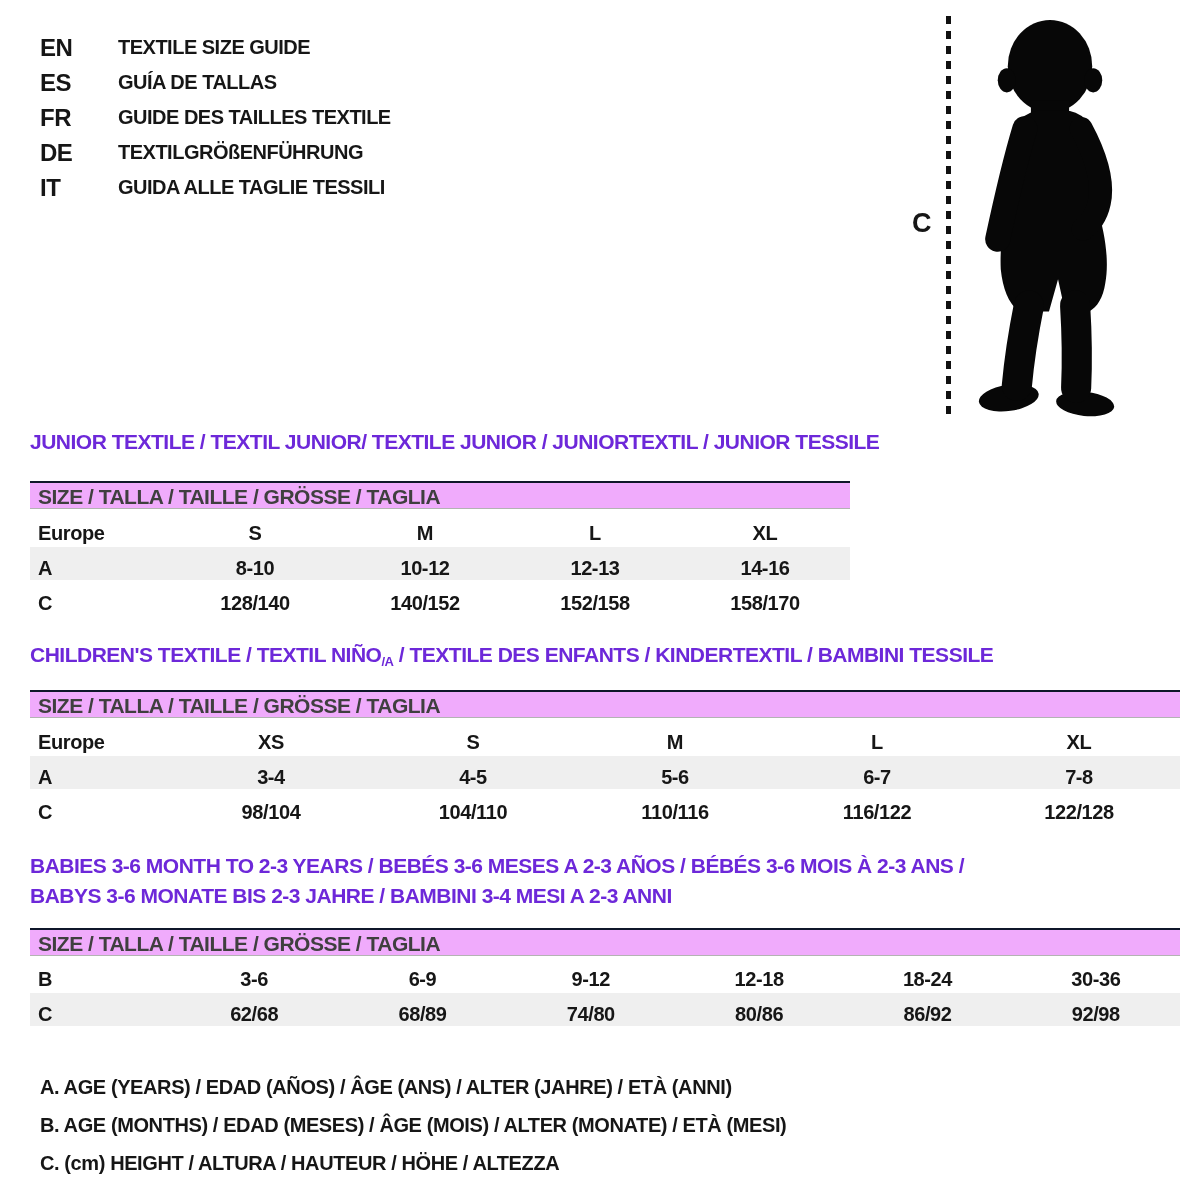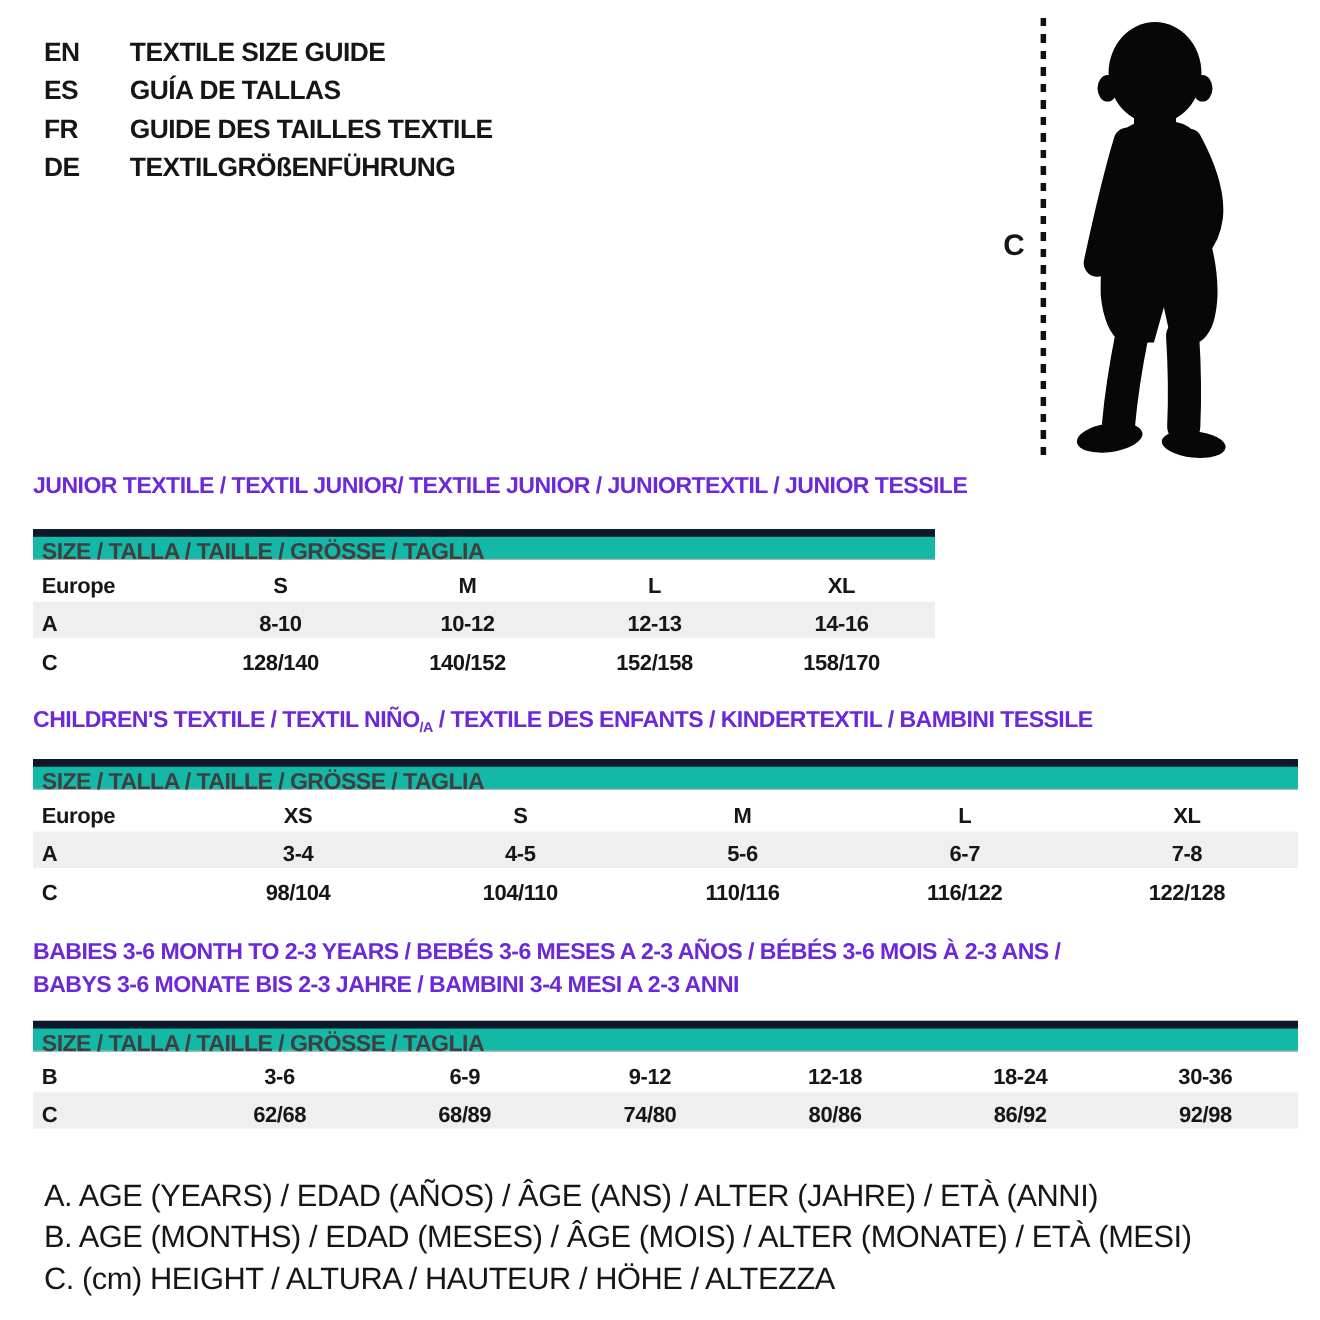--- a/index.html
+++ b/index.html
@@ -9,21 +9,21 @@
     font-family:"Liberation Sans", sans-serif;
     color:#161616;
     -webkit-font-smoothing:antialiased;
   }
   .page{position:relative;width:1200px;height:1200px;overflow:hidden;}
 
   
   .lang-list{position:absolute;left:40px;top:30px;}
   .lang-row{display:flex;height:35px;align-items:center;}
   .lang-code{width:78px;font-size:24px;font-weight:700;letter-spacing:-0.5px;}
-  .lang-title{font-size:24px;font-weight:700;letter-spacing:-0.5px;}
+  .lang-title{font-size:20px;font-weight:700;letter-spacing:-0.5px;}
 
   
   .measure-line{
     position:absolute;left:946px;top:16px;width:5px;height:400px;
     background:repeating-linear-gradient(to bottom,#101010 0 8px,transparent 8px 15px);
   }
   .measure-label{
     position:absolute;left:912px;top:208px;
     font-size:27px;font-weight:700;letter-spacing:-0.5px;
   }
@@ -35,21 +35,21 @@
     font-size:21px;font-weight:700;letter-spacing:-0.5px;color:#6d28d9;
     white-space:nowrap;
   }
   .section-heading .sub{font-size:13px;vertical-align:-4px;}
   #junior-heading{top:430px;}
   #children-heading{top:643px;}
   #babies-heading{top:851px;line-height:30px;white-space:normal;width:1150px;}
 
   .size-bar{
     position:absolute;left:30px;height:28px;
-    background:#14b8a6;border-top:7px solid #0f172a;border-bottom:1px solid #b3b3b3;
+    background:#f0abfc;border-top:2px solid #0f172a;border-bottom:1px solid #b3b3b3;
     font-size:21px;font-weight:700;letter-spacing:-0.5px;color:#3f3f3f;
     line-height:27px;padding-left:8px;box-sizing:border-box;
   }
   #junior-bar{top:481px;width:820px;}
   #children-bar{top:690px;width:1150px;}
   #babies-bar{top:928px;width:1150px;}
 
   .rows{position:absolute;left:30px;}
   #junior-rows{top:512px;width:820px;}
   #children-rows{top:721px;width:1150px;}
@@ -63,21 +63,21 @@
   }
   .t-cell{
     flex:1;text-align:center;
     font-size:20px;font-weight:700;letter-spacing:-0.4px;
   }
 
   
   .legend{position:absolute;left:40px;top:1068px;}
   .legend-line{
     height:38px;line-height:38px;
-    font-size:28px;font-weight:400;letter-spacing:-0.4px;white-space:nowrap;
+    font-size:20px;font-weight:700;letter-spacing:-0.4px;white-space:nowrap;
   }
 </style>
 </head>
 <body>
 
 <div class="page">
 
   <div class="lang-list">
     <div class="lang-row">
       <span class="lang-code">EN</span>
@@ -87,20 +87,24 @@
       <span class="lang-code">ES</span>
       <span class="lang-title">GUÍA DE TALLAS</span>
     </div>
     <div class="lang-row">
       <span class="lang-code">FR</span>
       <span class="lang-title">GUIDE DES TAILLES TEXTILE</span>
     </div>
     <div class="lang-row">
       <span class="lang-code">DE</span>
       <span class="lang-title">TEXTILGRÖßENFÜHRUNG</span>
+    </div>
+    <div class="lang-row">
+      <span class="lang-code">IT</span>
+      <span class="lang-title">GUIDA ALLE TAGLIE TESSILI</span>
     </div>
   </div>
 
   <div class="measure-line"></div>
   <div class="measure-label">C</div>
   <svg class="silhouette" width="172" height="402" viewBox="0 0 170 400" xmlns="http://www.w3.org/2000/svg">
     <g fill="#070707" stroke="none">
       <ellipse cx="85" cy="50" rx="42" ry="46"></ellipse>
       <ellipse cx="42" cy="64" rx="9" ry="12"></ellipse>
       <ellipse cx="128" cy="64" rx="9" ry="12"></ellipse>

